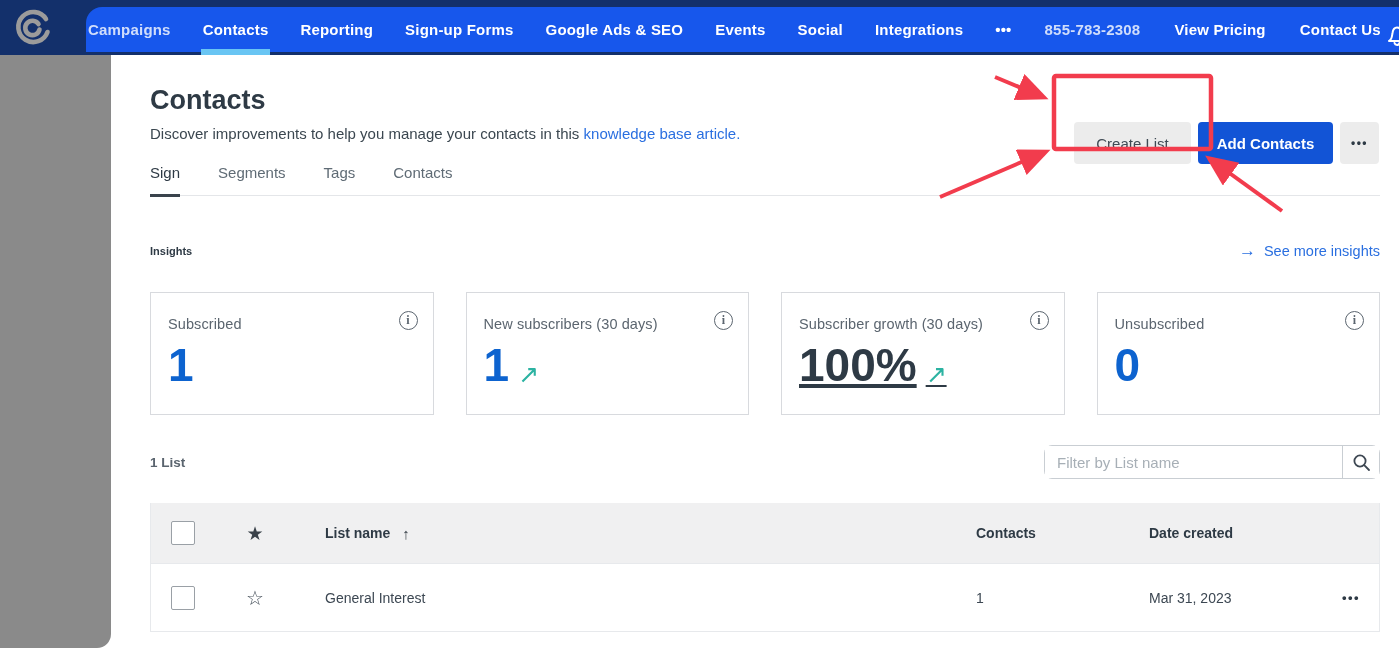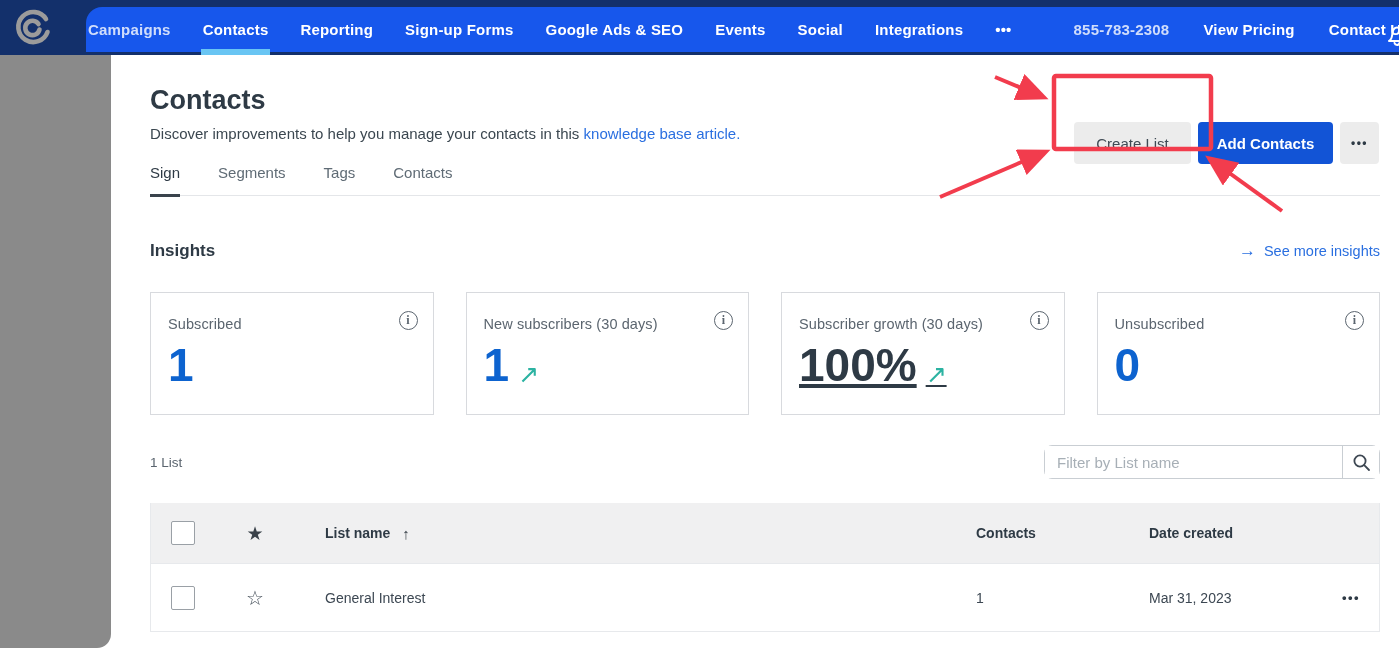--- a/index.html
+++ b/index.html
@@ -16,21 +16,21 @@
   .navbar {
     position: absolute; top:0; left:0; right:0; height:55px;
     background: #13306b;
     overflow: hidden;
     z-index: 5;
   }
   .nav-pill {
     position: absolute; top:7px; bottom:3px; left:86px; right:0;
     background: #1757ec;
     border-top-left-radius: 16px;
-    display: flex; align-items: stretch; justify-content: space-between; gap: 29px;
+    display: flex; align-items: stretch; justify-content: space-between;
   }
   .logo-box { position:absolute; left:11px; top:6px; width:44px; height:44px; }
   .nav-left { display:flex; align-items:stretch; padding-left:2px; }
   .nav-item {
     display:flex; align-items:center;
     padding: 0 16px;
     color:#ffffff; font-size:15px; font-weight:700; letter-spacing:.2px;
     cursor:pointer; white-space:nowrap;
   }
   .nav-item:first-child { padding-left:0; color:rgba(255,255,255,.8); }
@@ -67,40 +67,40 @@
          font-size:15px; font-weight:500; cursor:pointer; display:flex; align-items:center; justify-content:center; }
   .btn-secondary { background:#ececec; color:#3f4a54; width:117px; }
   .btn-primary { background:#1254d6; color:#ffffff; width:135px; font-weight:700; }
   .btn-more { background:#ececec; color:#2e3a45; width:39px; font-size:12px; letter-spacing:1.5px; font-weight:700; }
 
   .tabs { display:flex; gap:38px; margin-top:20px; border-bottom:1px solid #e4e6e9; }
   .tab { font-size:15px; line-height:18px; color:#5f6b75; padding-bottom:12px; cursor:pointer; }
   .tab.active { color:#2e3a45; border-bottom:3px solid #3a434c; margin-bottom:-2px; font-weight:500; }
 
   .insights-row { margin-top:46px; display:flex; justify-content:space-between; align-items:center; }
-  .insights-title { font-size:17px; line-height:18px; font-weight:700; color:#2e3a45; }
+  .insights-title { font-size:11px; line-height:18px; font-weight:700; color:#2e3a45; }
   .see-more { display:flex; align-items:center; gap:8px; color:#2a6fe0; font-size:14.5px; cursor:pointer; }
   .see-more .arrow { font-size:17px; line-height:14px; }
 
   .cards { margin-top:32px; display:flex; gap:32px; }
   .card { flex:1; height:123px; background:#fff; border:1px solid #d8dade; padding:23px 17px 0 17px; position:relative; }
   .card-label { font-size:14.5px; color:#5b656f; letter-spacing:.1px; }
   .info-icon {
     position:absolute; top:18px; right:15px;
     width:19px; height:19px; border:1.6px solid #5b656f; border-radius:50%;
     display:flex; align-items:center; justify-content:center;
     font-family:"Liberation Serif", serif; font-size:12px; font-weight:700; color:#5b656f;
     cursor:pointer;
   }
   .card-value { margin-top:9px; font-size:46px; line-height:48px; font-weight:700; color:#0d63cf; display:flex; align-items:flex-end; }
   .card-value.dark { color:#2e3a45; font-weight:800;text-decoration:underline; }
   .trend { font-size:25px; line-height:30px; font-weight:400; color:#2cb3a2; margin-left:9px; }
 
   .list-controls { margin-top:30px; display:flex; justify-content:space-between; align-items:center; }
-  .list-count { font-size:13.5px; color:#5a646e; }
+  .list-count { font-size:13.5px; color:#5a646e;font-weight:bold; }
   .filter-widget { display:flex; height:34px; border:1px solid #c9ced3; border-radius:8px; background:#fff; }
   .filter-input { width:297px; border:none; outline:none; padding:0 12px; font-family:inherit; font-size:15px; color:#3c4752; }
   .filter-input::placeholder { color:#a7afb6; }
   .search-btn { width:37px; border:none; border-left:1px solid #c9ced3; background:#fff; cursor:pointer;
                 display:flex; align-items:center; justify-content:center; }
 
   .list-table { margin-top:24px; border:1px solid #e7e9ec; border-top:none; }
   .trow { display:grid; grid-template-columns:64px 80px auto 175px 205px 56px; align-items:center; }
   .trow.head { height:60px; background:#f0f0f1; font-weight:700; font-size:14px; color:#2e3a45; }
   .trow.body-row { height:68px; background:#fff; border-top:1px solid #e7e9ec; font-size:14px; color:#3c4752; }

